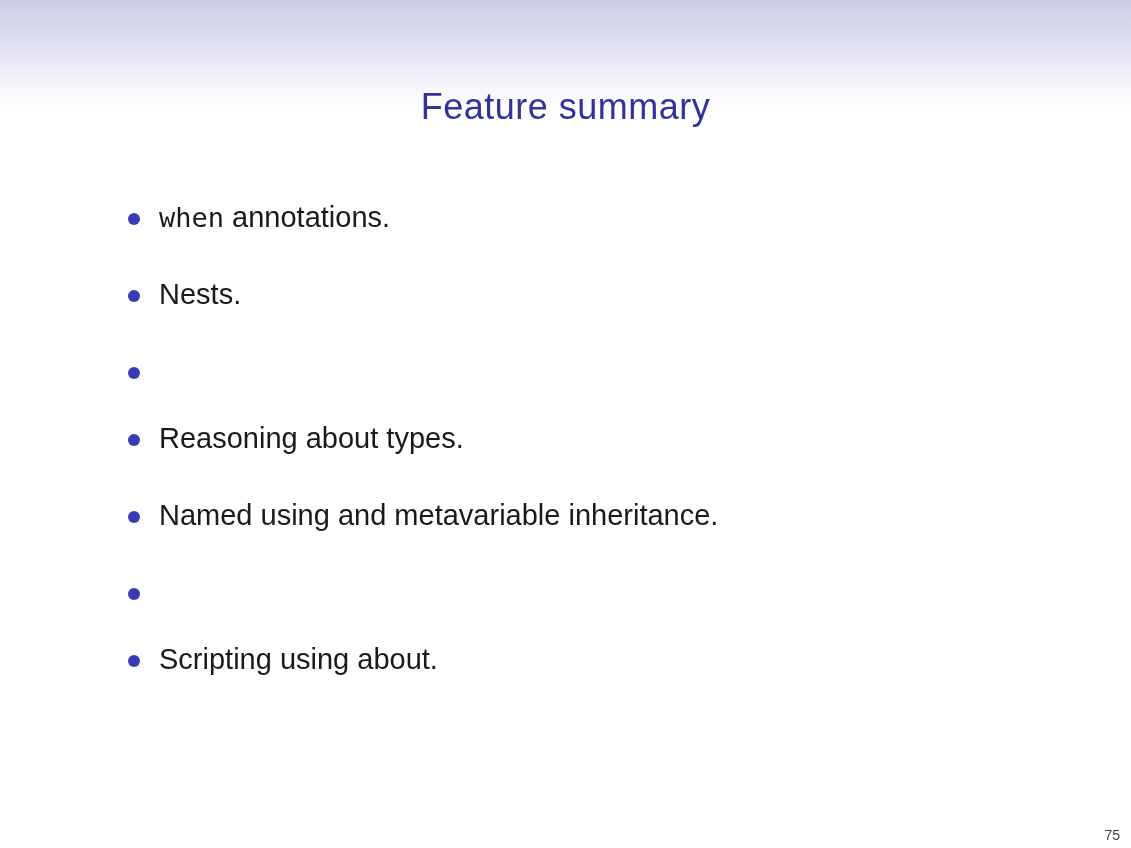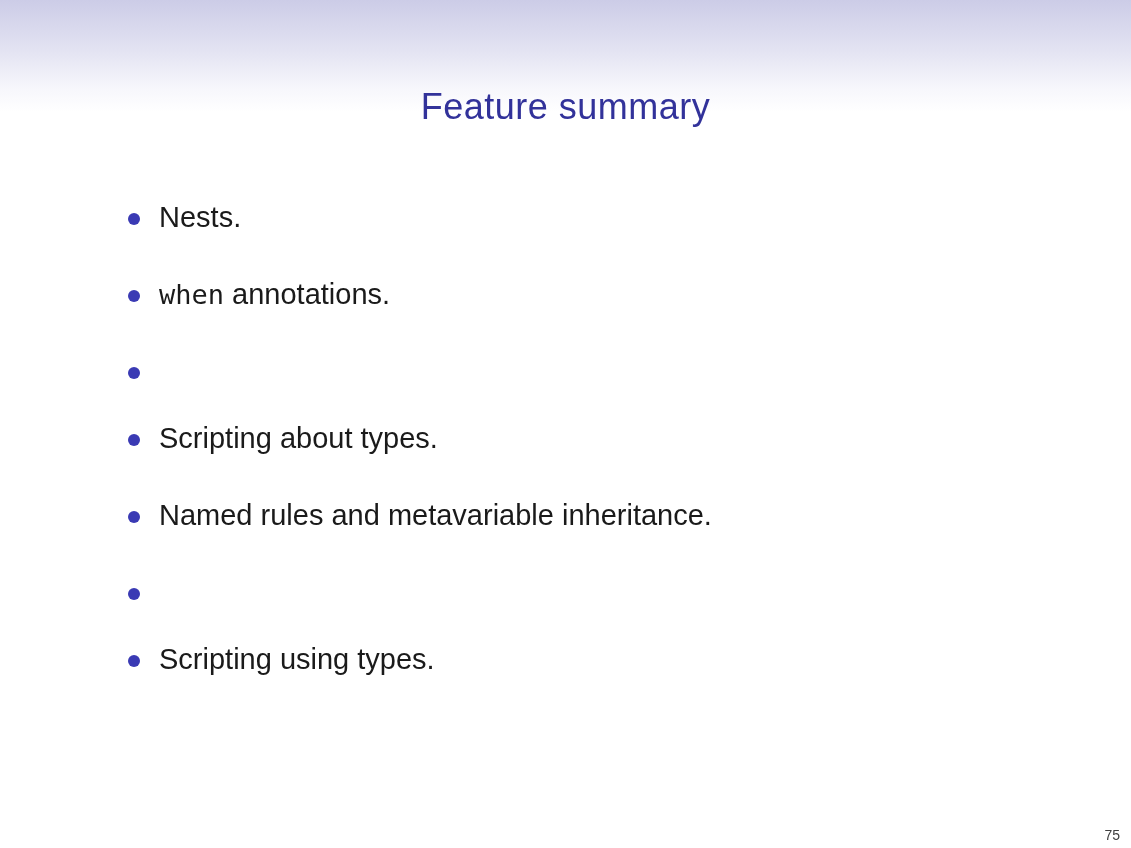--- a/index.html
+++ b/index.html
@@ -81,41 +81,41 @@
 
 <div class="slide">
 
   <div class="header">
     <div class="title">Feature summary</div>
   </div>
 
   <ul class="bullet-list">
     <li class="bullet-item">
       <span class="bullet-dot"></span>
-      <span class="bullet-text"><span class="code"></span><span>Nests.</span></span>
+      <span class="bullet-text"><span class="code">when</span><span> annotations.</span></span>
     </li>
     <li class="bullet-item">
       <span class="bullet-dot"></span>
-      <span class="bullet-text"><span class="code">when</span><span> annotations.</span></span>
+      <span class="bullet-text"><span class="code"></span><span>Nests.</span></span>
     </li>
     <li class="bullet-item">
       <span class="bullet-dot"></span>
     </li>
     <li class="bullet-item">
       <span class="bullet-dot"></span>
-      <span class="bullet-text"><span class="code"></span><span>Scripting about types.</span></span>
+      <span class="bullet-text"><span class="code"></span><span>Reasoning about types.</span></span>
     </li>
     <li class="bullet-item">
       <span class="bullet-dot"></span>
-      <span class="bullet-text"><span class="code"></span><span>Named rules and metavariable inheritance.</span></span>
+      <span class="bullet-text"><span class="code"></span><span>Named using and metavariable inheritance.</span></span>
     </li>
     <li class="bullet-item">
       <span class="bullet-dot"></span>
     </li>
     <li class="bullet-item">
       <span class="bullet-dot"></span>
-      <span class="bullet-text"><span class="code"></span><span>Scripting using types.</span></span>
+      <span class="bullet-text"><span class="code"></span><span>Scripting using about.</span></span>
     </li>
   </ul>
 
   <div class="page-number">75</div>
 
 </div>
 
 </body></html>

